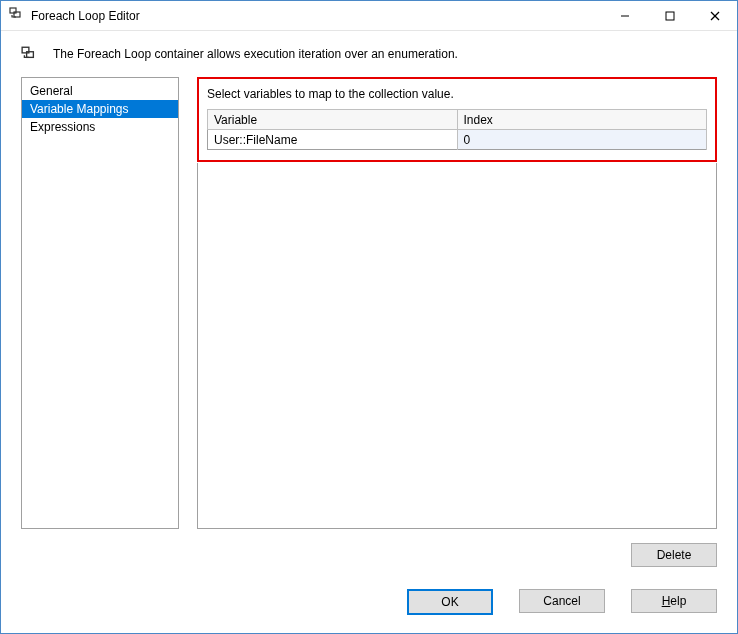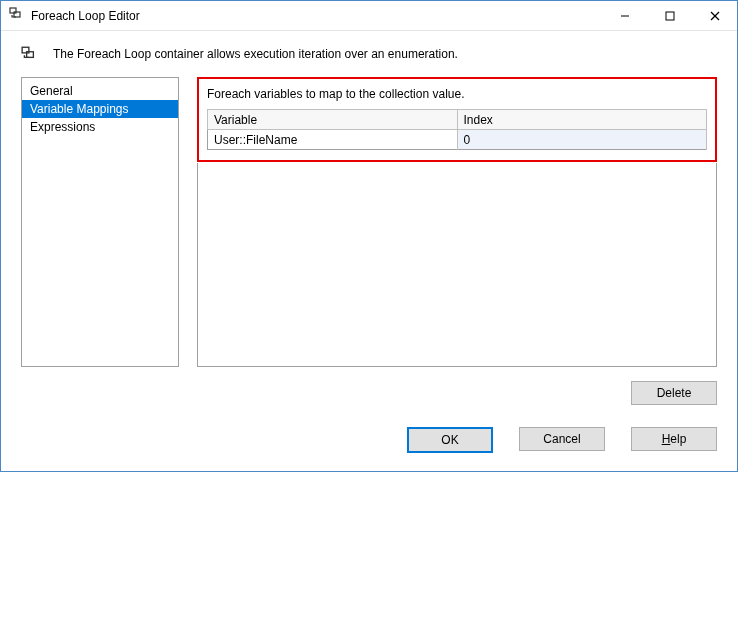--- a/index.html
+++ b/index.html
@@ -7,21 +7,21 @@
       font-family: "Segoe UI", Tahoma, sans-serif;
       font-size: 12px;
       background: #fff;
       color: #000;
       width: 738px;
       height: 634px;
       overflow: hidden;
     }
     .window {
       width: 738px;
-      height: 472px;
+      height: 634px;
       border: 1px solid #4a88c7;
       display: flex;
       flex-direction: column;
       background: #fff;
     }
     .titlebar {
       height: 30px;
       display: flex;
       align-items: center;
       justify-content: space-between;
@@ -200,21 +200,21 @@
 
   <div class="content-area">
     <div class="sidebar">
       <div class="sidebar-item"><span>General</span></div>
       <div class="sidebar-item selected"><span>Variable Mappings</span></div>
       <div class="sidebar-item"><span>Expressions</span></div>
     </div>
 
     <div class="main-panel">
       <div class="highlight-box">
-        <div class="panel-instruction">Foreach variables to map to the collection value.</div>
+        <div class="panel-instruction">Select variables to map to the collection value.</div>
         <table class="var-table">
           <colgroup>
               <col style="width:50%">
               <col style="width:50%">
             </colgroup>
           <thead>
             <tr>
               <th>Variable</th>
               <th>Index</th>
             </tr>

